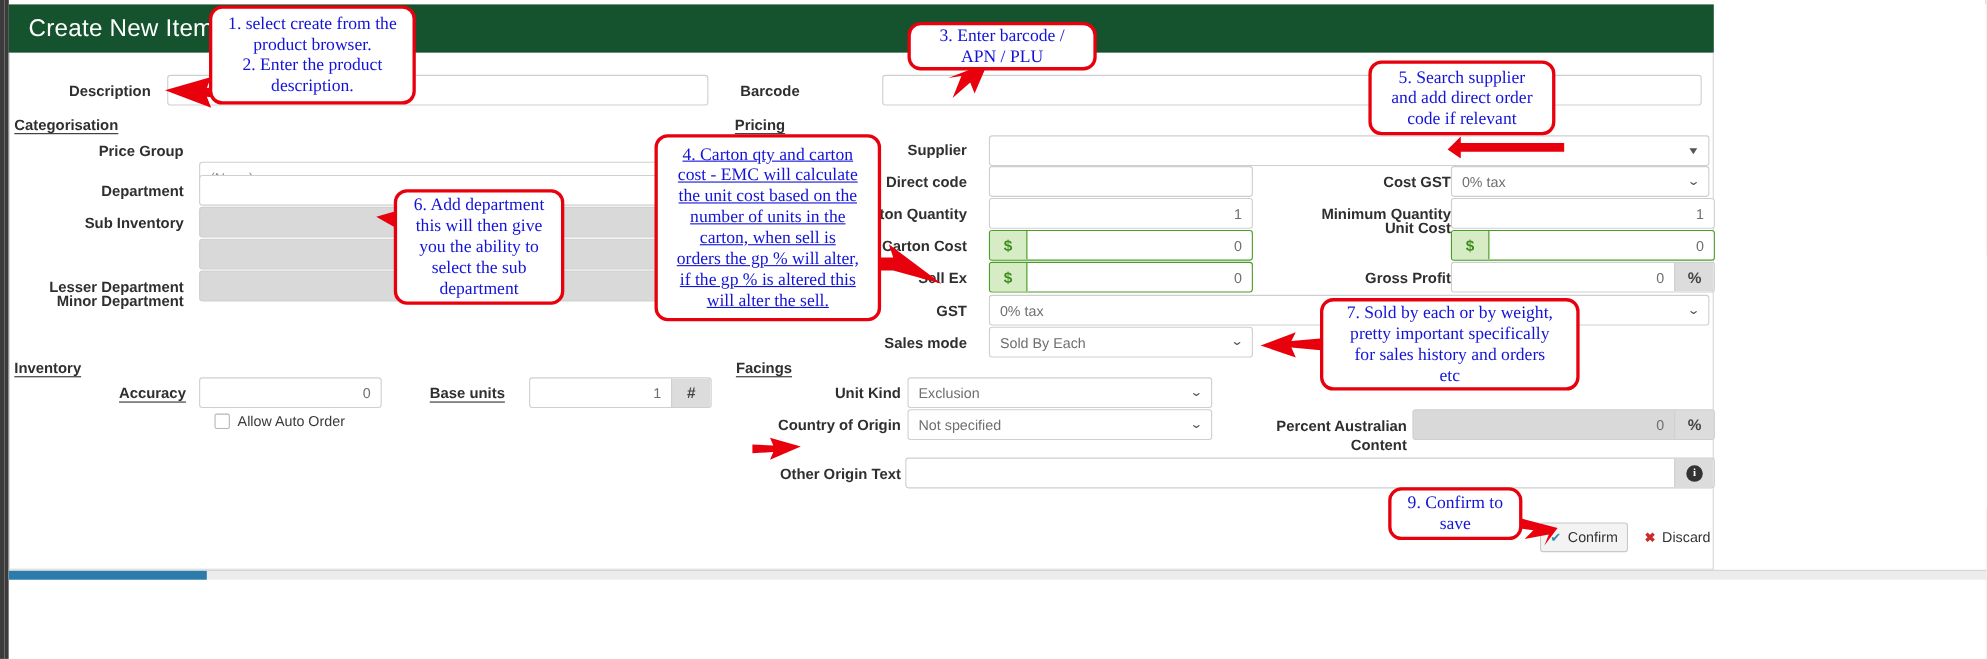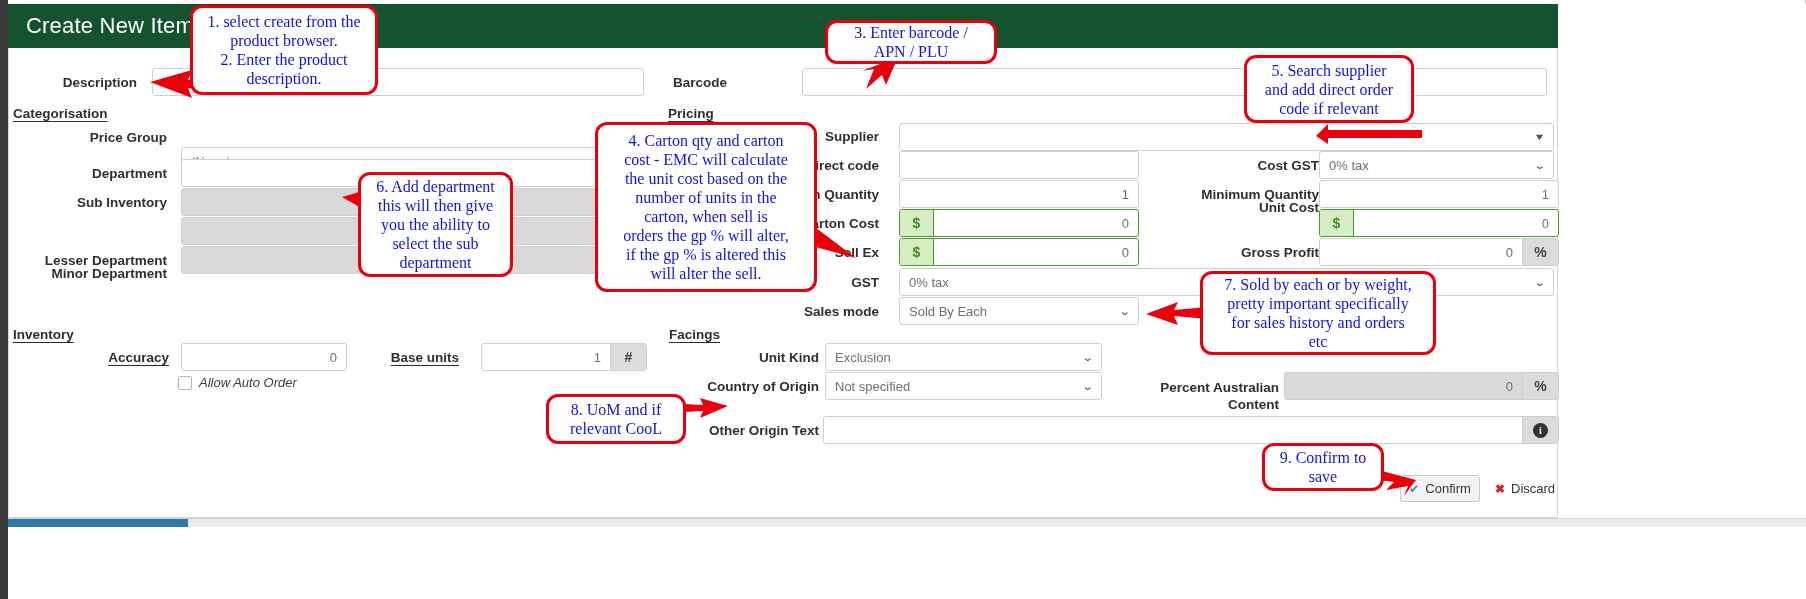--- a/index.html
+++ b/index.html
@@ -259,21 +259,21 @@
   <div class="grp" style="left:1315px; top:238px; width:240px;">
     <div class="val">0</div>
     <div class="suffix">%</div>
   </div>
 
   <div class="lbl" style="left:60px; top:350px; width:105px; text-decoration:underline; text-underline-offset:3px;">Accuracy</div>
   <div class="field num" style="left:177px; top:343px; width:166px;">
     <span>0</span>
   </div>
 
-  <div class="chk-row" style="left:174px; top:375px;font-style:italic;">
+  <div class="chk-row" style="left:191px; top:375px;">
     <span class="chk"></span>
     <span class="chk-lbl">Allow Auto Order</span>
   </div>
 
   <div class="lbl" style="left:375px; top:350px; width:80px; text-decoration:underline; text-underline-offset:3px;">Base units</div>
   <div class="grp" style="left:477px; top:343px; width:166px;">
     <div class="val">1</div>
     <div class="suffix">#</div>
   </div>
 
@@ -350,21 +350,21 @@
     <div>
       <span>5. Search supplier</span>
       <span>and add direct order</span>
       <span>code if relevant</span>
     </div>
   </div>
 
   <svg class="arrow" style="left:786px; top:220px;" width="70" height="45" viewBox="0 0 70 45">
     <path d="M66 38 L18 2 L22 14 L2 14 L2 26 L22 26 Z" fill="#e8000d"></path>
   </svg>
-  <div class="callout" style="left:591px; top:122px; width:222px; height:170px;">
+  <div class="callout" style="left:591px; top:122px; width:206px; height:170px;text-decoration:underline;">
     <div>
       <span>4. Carton qty and carton</span>
       <span>cost - EMC will calculate</span>
       <span>the unit cost based on the</span>
       <span>number of units in the</span>
       <span>carton, when sell is</span>
       <span>orders the gp % will alter,</span>
       <span>if the gp % is altered this</span>
       <span>will alter the sell.</span>
     </div>
@@ -391,26 +391,20 @@
       <span>7. Sold by each or by weight,</span>
       <span>pretty important specifically</span>
       <span>for sales history and orders</span>
       <span>etc</span>
     </div>
   </div>
 
   <svg class="arrow" style="left:678px; top:394px;" width="48" height="26" viewBox="0 0 48 26">
     <path d="M46 12 L18 4 L21 11 L2 10 L2 18 L21 17 L18 24 Z" fill="#e8000d"></path>
   </svg>
-  <div class="callout" style="left:542px; top:394px; width:140px; height:50px;">
-    <div>
-      <span>8. UoM and if</span>
-      <span>relevant CooL</span>
-    </div>
-  </div>
 
   <svg class="arrow" style="left:1370px; top:468px;" width="44" height="30" viewBox="0 0 44 30">
     <path d="M4 2 L4 12 L20 14 L12 22 L34 18 L30 28 L42 12 Z" fill="#e8000d"></path>
   </svg>
   <div class="callout" style="left:1258px; top:443px; width:122px; height:48px;">
     <div>
       <span>9. Confirm to</span>
       <span>save</span>
     </div>
   </div>

